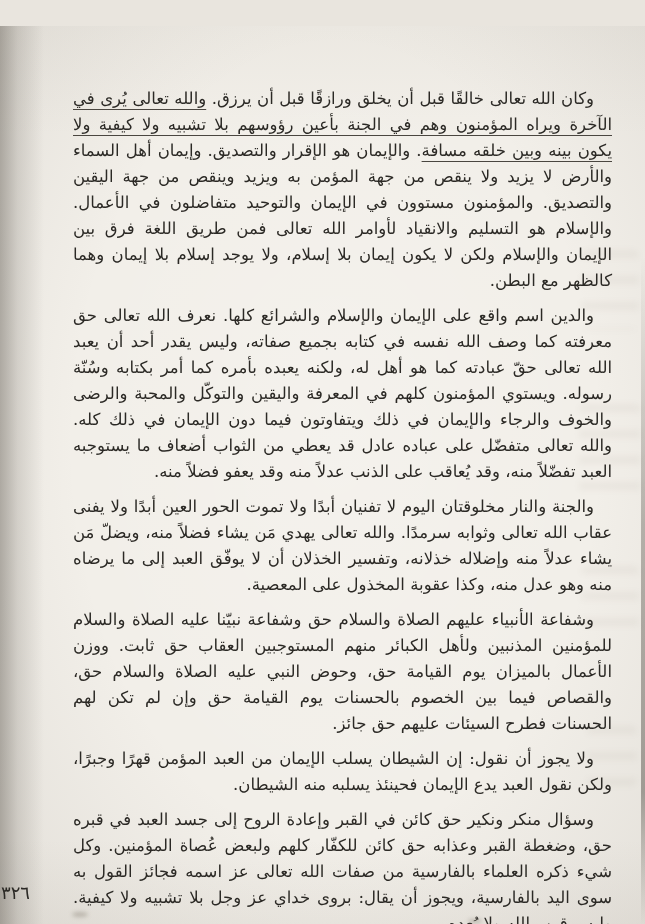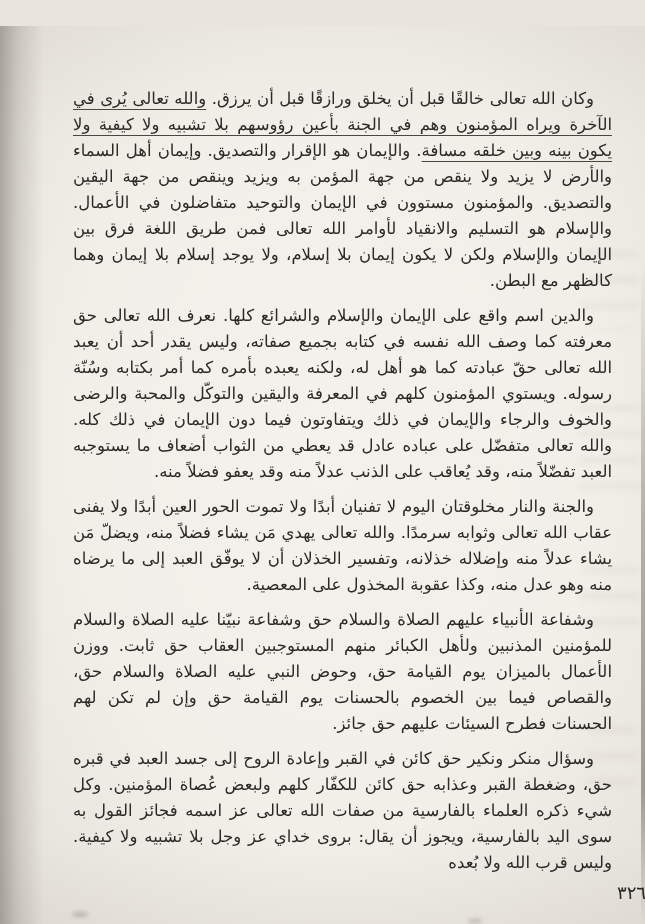--- a/index.html
+++ b/index.html
@@ -64,21 +64,21 @@
   }
   .pen-underline{
     text-decoration:underline;
     text-decoration-thickness:1px;
     text-decoration-color:#4a4640;
     text-underline-offset:5px;
   }
   .page-number{
     position:absolute;
     top:856px;left:1px;width:645px;
-    text-align:right;
+    text-align:left;
     color:#2b2925;
     font-size:18px;
     letter-spacing:2px;
   }
 </style>
 </head>
 <body>
 
 <div class="page">
 
@@ -89,20 +89,21 @@
   <div class="ghost" style="top:224px;right:6px;width:58px;height:80px;"></div>
   <div class="ghost" style="top:378px;right:4px;width:62px;height:90px;"></div>
   <div class="ghost" style="top:540px;right:6px;width:58px;height:75px;"></div>
   <div class="ghost" style="top:700px;right:8px;width:50px;height:60px;"></div>
 
   <div class="textblock">
     <p><span>وكان الله تعالى خالقًا قبل أن يخلق ورازقًا قبل أن يرزق. </span><span class="pen-underline">والله تعالى يُرى في الآخرة ويراه المؤمنون وهم في الجنة بأعين رؤوسهم بلا تشبيه ولا كيفية ولا يكون بينه وبين خلقه مسافة</span><span>. والإيمان هو الإقرار والتصديق. وإيمان أهل السماء والأرض لا يزيد ولا ينقص من جهة المؤمن به ويزيد وينقص من جهة اليقين والتصديق. والمؤمنون مستوون في الإيمان والتوحيد متفاضلون في الأعمال. والإسلام هو التسليم والانقياد لأوامر الله تعالى فمن طريق اللغة فرق بين الإيمان والإسلام ولكن لا يكون إيمان بلا إسلام، ولا يوجد إسلام بلا إيمان وهما كالظهر مع البطن.</span></p>
     <p>والدين اسم واقع على الإيمان والإسلام والشرائع كلها. نعرف الله تعالى حق معرفته كما وصف الله نفسه في كتابه بجميع صفاته، وليس يقدر أحد أن يعبد الله تعالى حقّ عبادته كما هو أهل له، ولكنه يعبده بأمره كما أمر بكتابه وسُنّة رسوله. ويستوي المؤمنون كلهم في المعرفة واليقين والتوكّل والمحبة والرضى والخوف والرجاء والإيمان في ذلك ويتفاوتون فيما دون الإيمان في ذلك كله. والله تعالى متفضّل على عباده عادل قد يعطي من الثواب أضعاف ما يستوجبه العبد تفضّلاً منه، وقد يُعاقب على الذنب عدلاً منه وقد يعفو فضلاً منه.</p>
     <p>والجنة والنار مخلوقتان اليوم لا تفنيان أبدًا ولا تموت الحور العين أبدًا ولا يفنى عقاب الله تعالى وثوابه سرمدًا. والله تعالى يهدي مَن يشاء فضلاً منه، ويضلّ مَن يشاء عدلاً منه وإضلاله خذلانه، وتفسير الخذلان أن لا يوفّق العبد إلى ما يرضاه منه وهو عدل منه، وكذا عقوبة المخذول على المعصية.</p>
     <p>وشفاعة الأنبياء عليهم الصلاة والسلام حق وشفاعة نبيّنا عليه الصلاة والسلام للمؤمنين المذنبين ولأهل الكبائر منهم المستوجبين العقاب حق ثابت. ووزن الأعمال بالميزان يوم القيامة حق، وحوض النبي عليه الصلاة والسلام حق، والقصاص فيما بين الخصوم بالحسنات يوم القيامة حق وإن لم تكن لهم الحسنات فطرح السيئات عليهم حق جائز.</p>
+    <p>ولا يجوز أن نقول: إن الشيطان يسلب الإيمان من العبد المؤمن قهرًا وجبرًا، ولكن نقول العبد يدع الإيمان فحينئذ يسلبه منه الشيطان.</p>
     <p>وسؤال منكر ونكير حق كائن في القبر وإعادة الروح إلى جسد العبد في قبره حق، وضغطة القبر وعذابه حق كائن للكفّار كلهم ولبعض عُصاة المؤمنين. وكل شيء ذكره العلماء بالفارسية من صفات الله تعالى عز اسمه فجائز القول به سوى اليد بالفارسية، ويجوز أن يقال: بروى خداي عز وجل بلا تشبيه ولا كيفية. وليس قرب الله ولا بُعده</p>
   </div>
 
   <div class="page-number">٣٢٦</div>
 
   <div class="smudge" style="top:886px;left:72px;width:16px;height:5px;"></div>
   <div class="smudge" style="top:893px;left:468px;width:14px;height:4px;"></div>
 
   <div class="bottom-strip"></div>
 </div>

